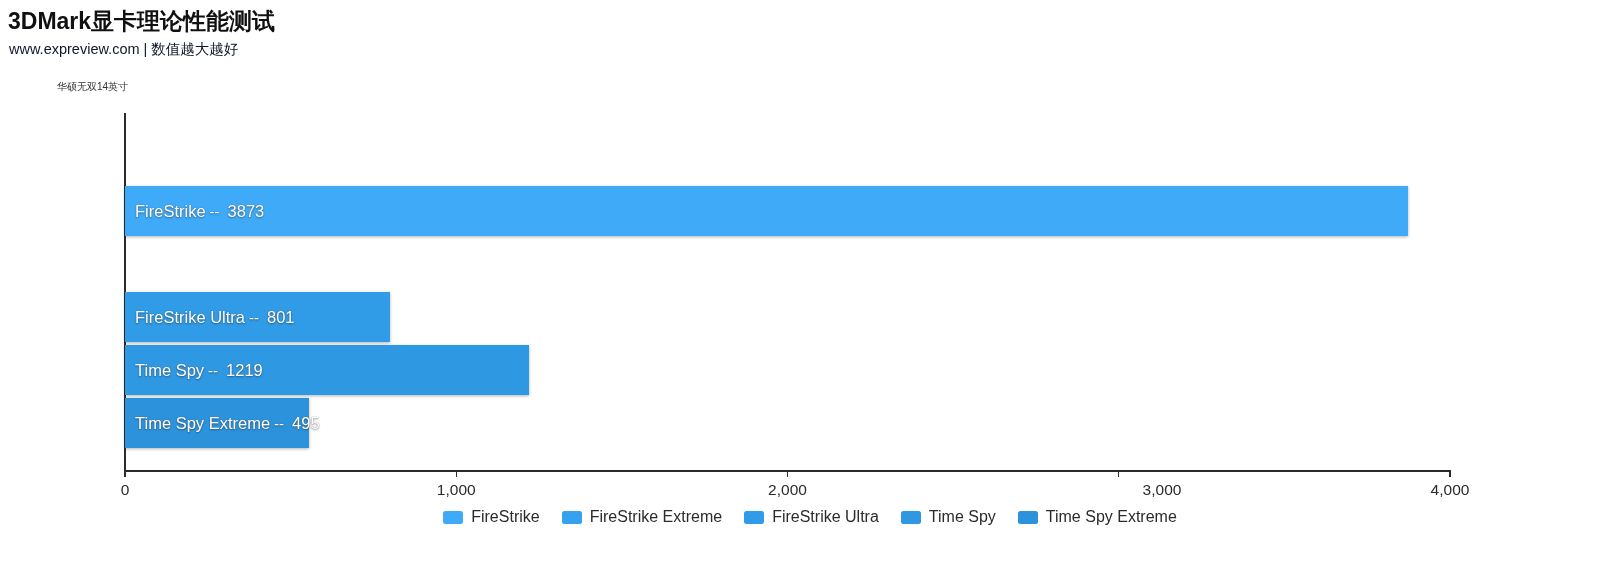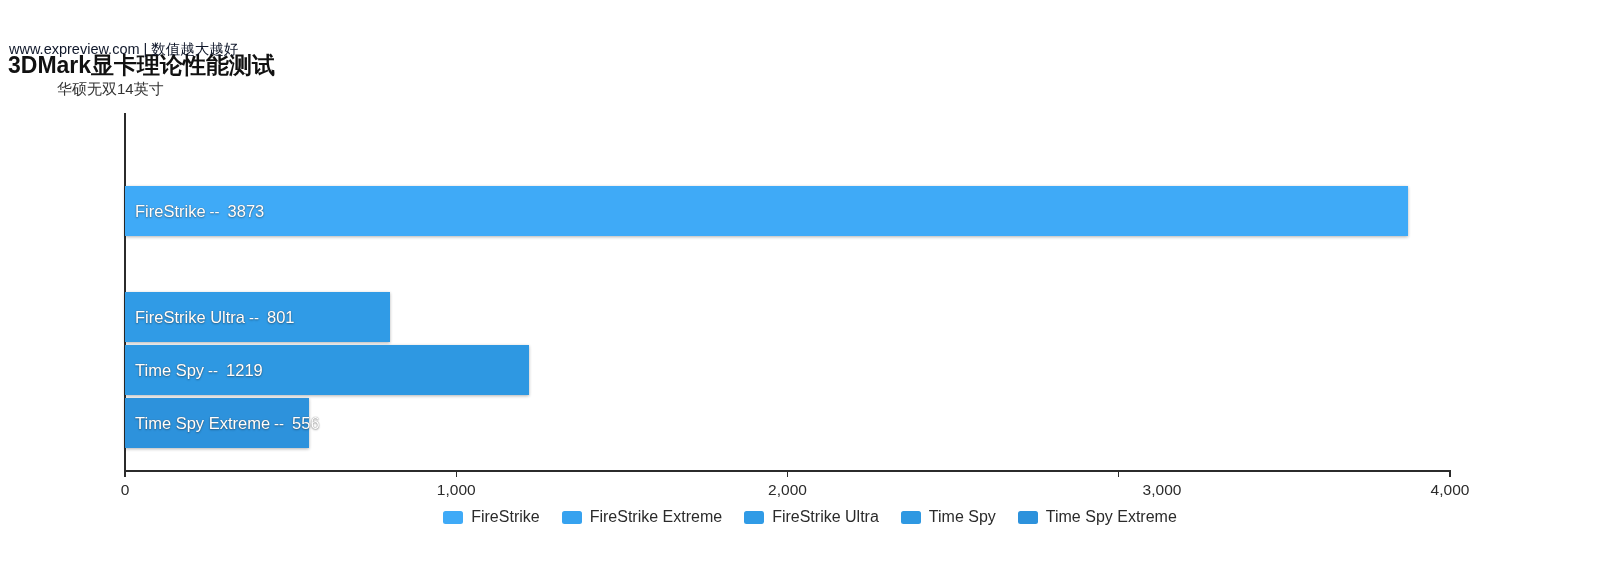--- a/index.html
+++ b/index.html
@@ -26,37 +26,36 @@
   
   #title {
     position: absolute;
     left: 8px;
     top: 6px;
     font-size: 23px;
     font-weight: bold;
     letter-spacing: 0px;
     color: #111111;
     white-space: nowrap;
-    margin-top: 44px;
   }
   #subtitle {
     position: absolute;
     left: 9px;
     top: 40px;
     font-size: 14.5px;
     color: #0f172a;
     white-space: nowrap;
   }
 
   
   #series-label {
     position: absolute;
     left: 57px;
     top: 80px;
-    font-size: 15px;
+    font-size: 10px;
     color: #333333;
     white-space: nowrap;
   }
 
   
   #plot {
     position: absolute;
     left: 125px;
     top: 113px;
     width: 1325px;   
@@ -197,21 +196,21 @@
         <div class="bar-row" style="top: 150px; width: 1325px;">
           <div class="bar" style="width: 265.331px; background: rgb(48, 155, 230);"></div>
           <div class="bar-label"><span class="nm">FireStrike Ultra</span><span class="sep">--</span><span class="val">801</span></div>
         </div>
         <div class="bar-row" style="top: 203px; width: 1325px;">
           <div class="bar" style="width: 403.794px; background: rgb(46, 152, 226);"></div>
           <div class="bar-label"><span class="nm">Time Spy</span><span class="sep">--</span><span class="val">1219</span></div>
         </div>
         <div class="bar-row" style="top: 256px; width: 1325px;">
           <div class="bar" style="width: 184.175px; background: rgb(45, 146, 220);"></div>
-          <div class="bar-label"><span class="nm">Time Spy Extreme</span><span class="sep">--</span><span class="val">556</span></div>
+          <div class="bar-label"><span class="nm">Time Spy Extreme</span><span class="sep">--</span><span class="val">495</span></div>
         </div>
       </div>
   </div>
 
   <div id="legend">
       <div class="legend-item">
         <span class="legend-swatch" style="background: rgb(63, 170, 247);"></span>
         <span class="legend-text">FireStrike</span>
       </div>
       <div class="legend-item">

